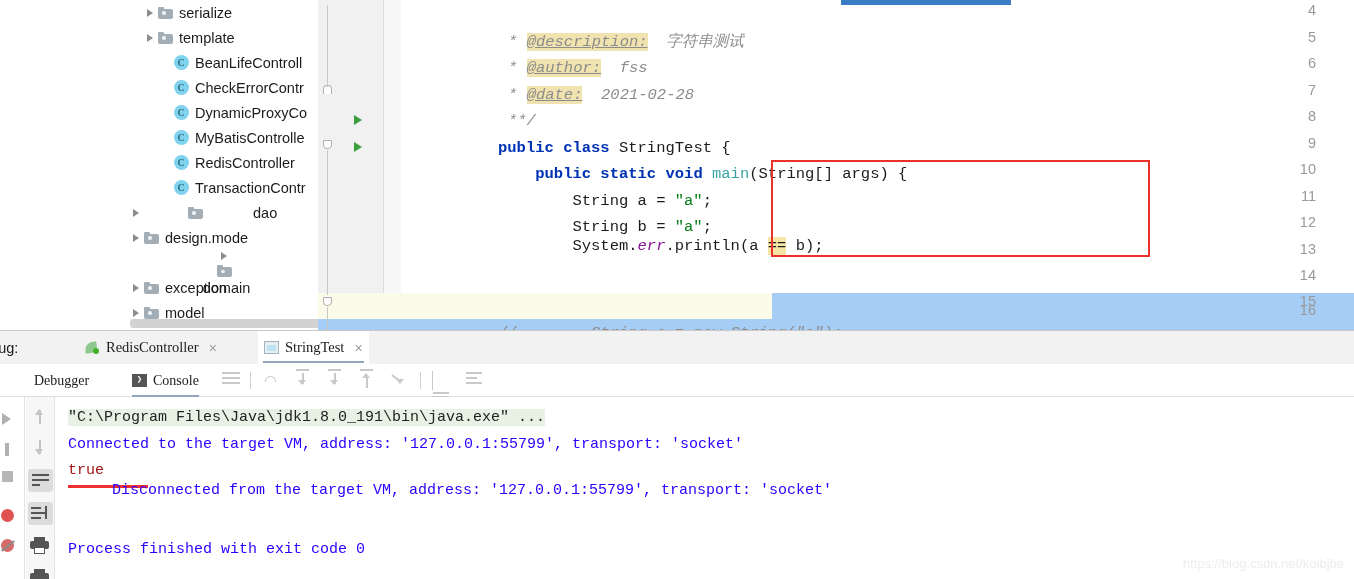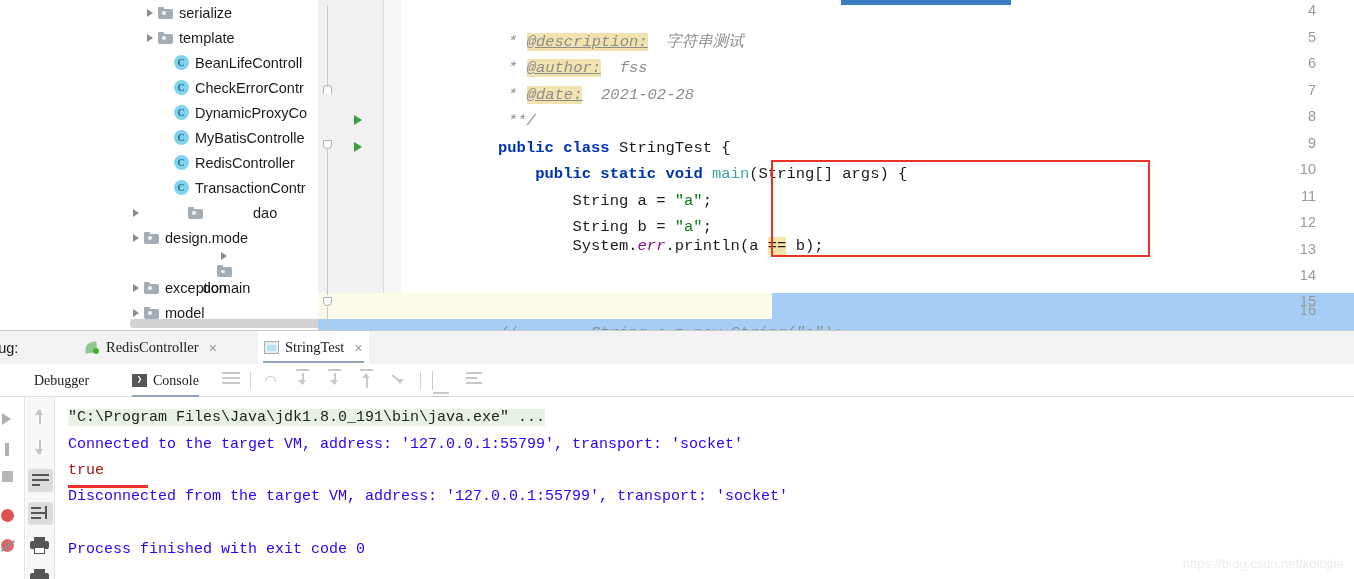--- a/index.html
+++ b/index.html
@@ -483,19 +483,19 @@
         <span class="top"></span>
           <span class="mid"></span>
       </div>
     </div>
 
     <div class="console">
       <div class="cline c-cmd" style="top:12px;">"C:\Program Files\Java\jdk1.8.0_191\bin\java.exe" ...</div>
       <div class="cline c-blue" style="top:39px;">Connected to the target VM, address: '127.0.0.1:55799', transport: 'socket'</div>
       <div class="cline c-err" style="top:65px;">true</div>
       <div class="c-err-ul" style="left:12px;top:88px;width:80px;"></div>
-      <div class="cline c-blue" style="top:91px;">Disconnected from the target VM, address: '127.0.0.1:55799', transport: 'socket'</div>
+      <div class="cline c-blue" style="top:85px;margin-left:44px;">Disconnected from the target VM, address: '127.0.0.1:55799', transport: 'socket'</div>
       <div class="cline c-blue" style="top:144px;">Process finished with exit code 0</div>
     </div>
 
     <div class="watermark">https://blog.csdn.net/kolbjbe</div>
   </div>
 </div>
 
 </body></html>

